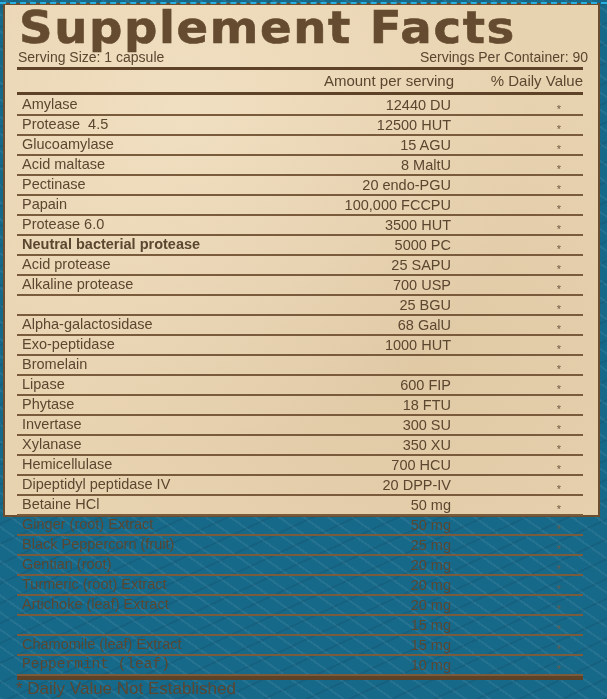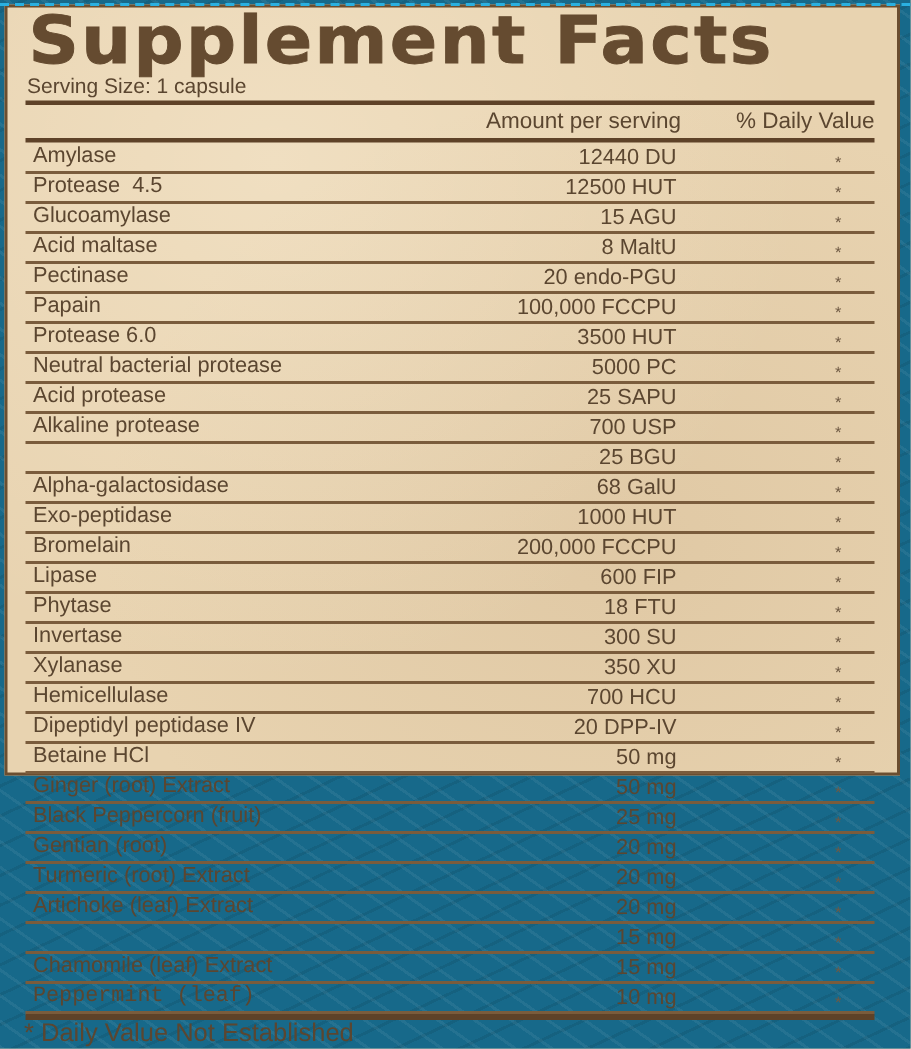--- a/index.html
+++ b/index.html
@@ -151,20 +151,21 @@
 <body>
 
 <div class="bg-pattern"></div>
 <div class="top-dash"></div>
 
 <div class="panel">
   <div class="title">Supplement Facts</div>
 
   <div class="serving-row">
     <span>Serving Size: 1 capsule</span>
+    <span>Servings Per Container: 90</span>
   </div>
 
   <div class="rule-thick" style="top:62px;"></div>
 
   <div class="header-row">
     <span class="amt">Amount per serving</span>
     <span class="dv">% Daily Value</span>
   </div>
 
   <div class="rule-thick" style="top:87px;"></div>
@@ -199,21 +200,21 @@
         <span class="name" style="white-space: pre;">Papain</span>
         <span class="amount">100,000 FCCPU</span>
         <span class="dvv">*</span>
       </div>
       <div class="row">
         <span class="name" style="white-space: pre;">Protease 6.0</span>
         <span class="amount">3500 HUT</span>
         <span class="dvv">*</span>
       </div>
       <div class="row">
-        <span class="name" style="white-space: pre;">Neutral bacterial protease</span>
+        <span class="name" style="white-space: pre; font-weight: bold;">Neutral bacterial protease</span>
         <span class="amount">5000 PC</span>
         <span class="dvv">*</span>
       </div>
       <div class="row">
         <span class="name" style="white-space: pre;">Acid protease</span>
         <span class="amount">25 SAPU</span>
         <span class="dvv">*</span>
       </div>
       <div class="row">
         <span class="name" style="white-space: pre;">Alkaline protease</span>
@@ -229,21 +230,20 @@
         <span class="amount">68 GalU</span>
         <span class="dvv">*</span>
       </div>
       <div class="row">
         <span class="name" style="white-space: pre;">Exo-peptidase</span>
         <span class="amount">1000 HUT</span>
         <span class="dvv">*</span>
       </div>
       <div class="row">
         <span class="name" style="white-space: pre;">Bromelain</span>
-        <span class="amount">200,000 FCCPU</span>
         <span class="dvv">*</span>
       </div>
       <div class="row">
         <span class="name" style="white-space: pre;">Lipase</span>
         <span class="amount">600 FIP</span>
         <span class="dvv">*</span>
       </div>
       <div class="row">
         <span class="name" style="white-space: pre;">Phytase</span>
         <span class="amount">18 FTU</span>

